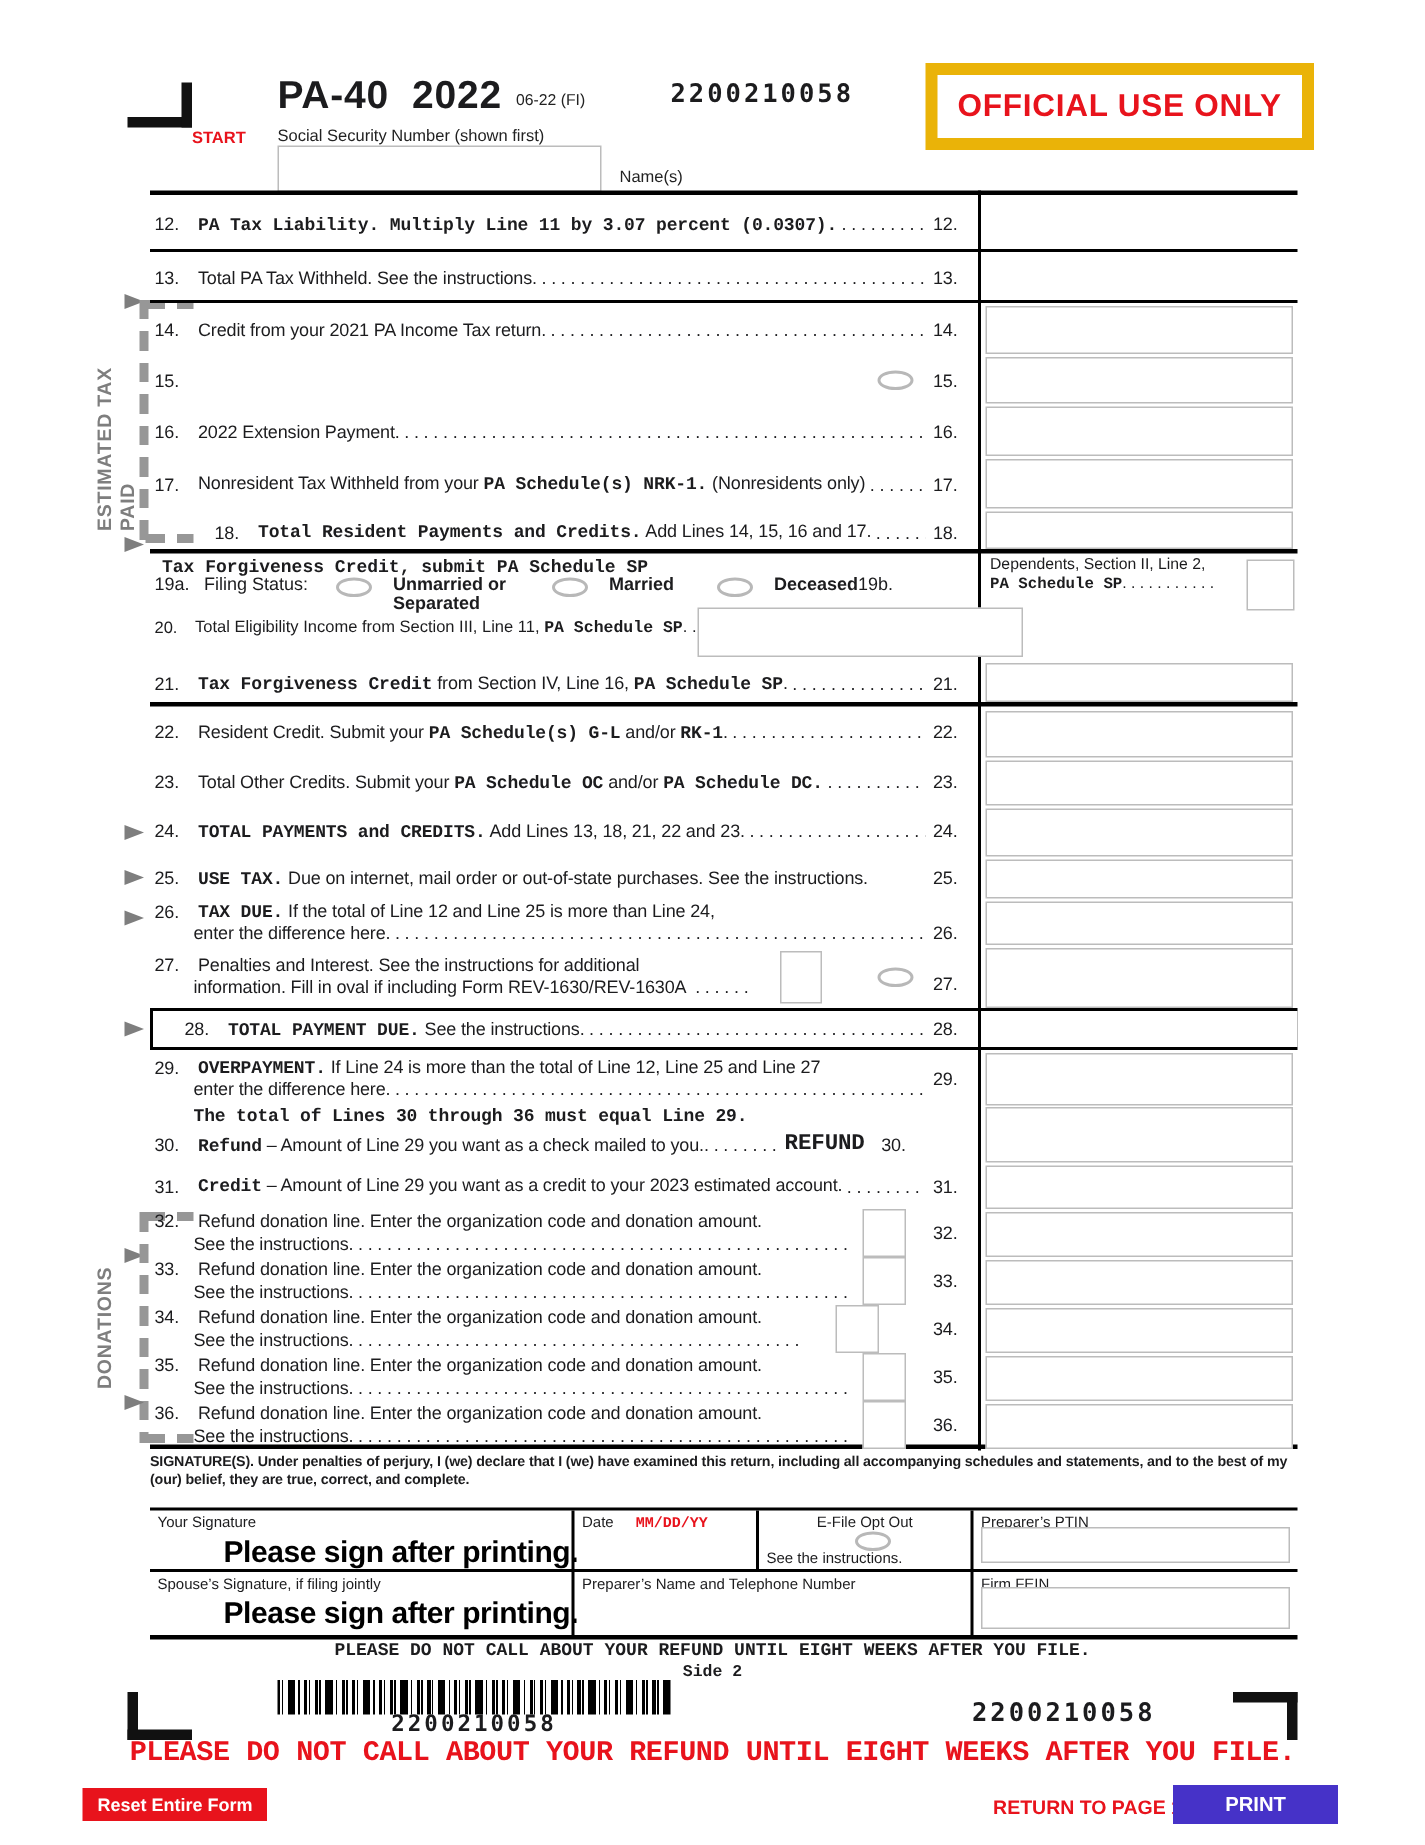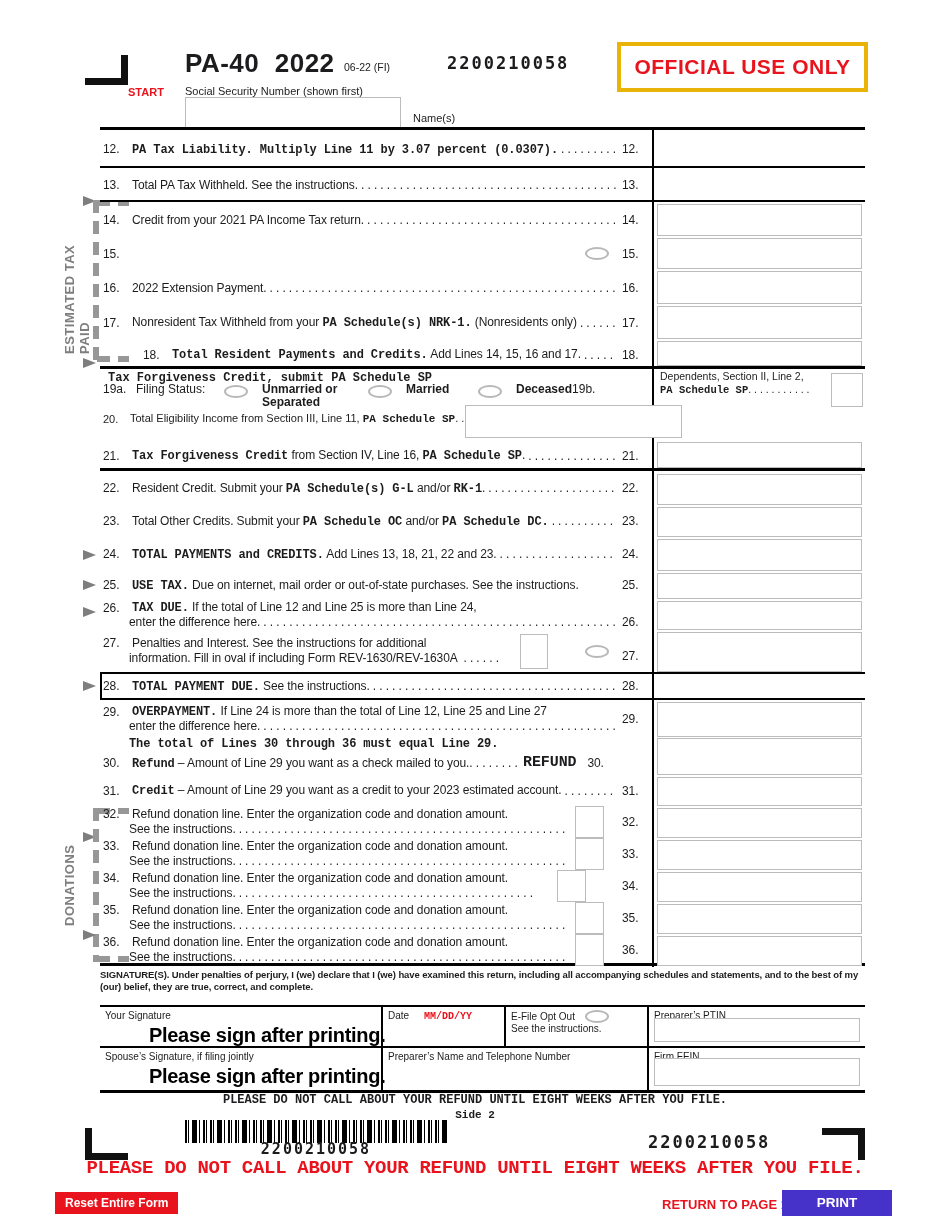--- a/index.html
+++ b/index.html
@@ -4,21 +4,21 @@
 <style>
   html,body{margin:0;padding:0;background:#fff;}
   #page{position:relative;width:950px;height:1230px;background:#ffffff;overflow:hidden;
         font-family:"Liberation Sans",sans-serif;color:#1c1c1e;}
   .abs{position:absolute;}
   
   .cmark{background:#111;}
   #title{font-weight:bold;font-size:26px;letter-spacing:0.5px;}
   #rev{font-size:10.5px;color:#222;}
   .ocr{font-family:"DejaVu Sans Mono",monospace;font-weight:bold;letter-spacing:2px;}
-  #official{border:4px solid #eab308;color:#e8131c;font-weight:bold;font-size:21px;
+  #official{border:8px solid #eab308;color:#e8131c;font-weight:bold;font-size:21px;
             display:flex;align-items:center;justify-content:center;letter-spacing:0.5px;}
   .red{color:#e8131c;}
   .smalllabel{font-size:11px;color:#222;}
   .gbox{border:1px solid #bcbcbc;background:#fff;}
   
   #formbody{left:100px;top:127px;width:765px;height:840px;}
   #labels{position:absolute;left:0;top:3px;width:552px;}
   .row{display:flex;align-items:center;font-size:12px;line-height:14px;letter-spacing:-0.1px;}
   .lnum{flex:none;width:29px;padding-left:3px;}
   .seg span{white-space:pre;}
@@ -228,21 +228,21 @@
               <span class="seg"><span>Penalties and Interest. See the instructions for additional</span></span>
             </div>
           <div class="ln ind">
               <span class="seg"><span>information. Fill in oval if including Form REV-1630/REV-1630A  . . . . . .</span></span>
             </div>
         </div>
         <span class="pbox"></span>
         <span class="oval" style="margin-right:8px;"></span>
         <span class="rnum" style="align-self:flex-end;padding-bottom:9px;">27.</span>
       </div>
-      <div class="row" style="height:28px;">
+      <div class="row" style="height:28px;padding-left:20px;">
         <span class="lnum">28.</span>
         <span class="seg"><span class="b">TOTAL PAYMENT DUE.</span><span> See the instructions.</span></span>
         <span class="dots">. . . . . . . . . . . . . . . . . . . . . . . . . . . . . . . . . . . . . . . . . . . . . . . . . . . . . . . . . . . . . . . . . . . . . . . . . . . . . . . .</span>
         <span class="rnum">28.</span>
       </div>
       <div class="row" style="height:37px;">
         <div class="ltxt" style="line-height:14px;">
           <div class="ln">
               <span class="lnum">29.</span>
               <span class="seg"><span class="b">OVERPAYMENT.</span><span> If Line 24 is more than the total of Line 12, Line 25 and Line 27</span></span>
@@ -380,21 +380,21 @@
     <div class="sigrow" style="height:39px;">
       <div class="sigcell" style="width:283px;">
         <div>Your Signature</div>
         <div class="signred">Please sign after printing.</div>
       </div>
       <div class="sigcell" style="width:123px;">
         <span>Date</span>
         <span class="red b" style="margin-left:12px;">MM/DD/YY</span>
       </div>
       <div class="sigcell" style="width:143px;">
-        <div style="display:flex;align-items:center;">
+        <div style="display:flex;align-items:center;flex-direction:column;">
             <span>E-File Opt Out</span>
             <span class="oval" style="margin-left:10px;"></span>
           </div>
         <div>See the instructions.</div>
       </div>
       <div class="sigcell" style="flex:1;">
         <div>Preparer’s PTIN</div>
         <div class="cellbox" style="height:22px;"></div>
       </div>
     </div>

